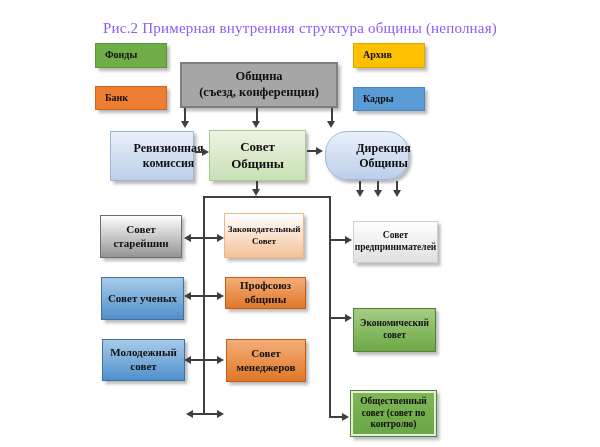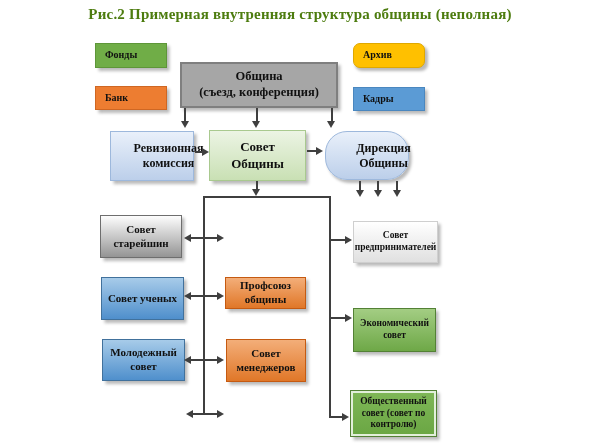--- a/index.html
+++ b/index.html
@@ -1,22 +1,22 @@
 <!DOCTYPE html>
 <html><head>
 <meta charset="utf-8">
 <style>
   html,body{margin:0;padding:0;}
   #stage{
     position:relative;width:600px;height:447px;background:#ffffff;overflow:hidden;
     font-family:"Liberation Serif",serif;
   }
   #title{
-    position:absolute;top:6px;left:0;width:600px;text-align:center;
-    font-size:15px;font-weight:bold;color:#4d7c0f;letter-spacing:.2px;
+    position:absolute;top:20px;left:0;width:600px;text-align:center;
+    font-size:15px;font-weight:normal;color:#8b5cf6;letter-spacing:.2px;
   }
   .box{
     position:absolute;box-sizing:border-box;display:flex;align-items:center;justify-content:center;
     text-align:center;font-weight:bold;color:#101010;line-height:1.25;
     box-shadow:2.5px 3px 3px rgba(0,0,0,0.28);padding:1px 3px;
   }
   
   .tag{justify-content:flex-start;text-align:right;padding-left:9px;font-size:10px;}
   .c-green {background:#70AD47;border:1px solid #5e9639;}
   .c-orange{background:#ED7D31;border:1px solid #cf6723;}
@@ -53,21 +53,21 @@
 <div id="stage">
 
   <div id="title">Рис.2 Примерная внутренняя структура  общины (неполная)</div>
 
   <div class="box tag c-green" style="left:95px;top:43px;width:72px;height:25px;">
     <span>Фонды</span>
   </div>
   <div class="box tag c-orange" style="left:95px;top:86px;width:72px;height:24px;">
     <span>Банк</span>
   </div>
-  <div class="box tag c-yellow" style="left:353px;top:43px;width:72px;height:25px;border-radius:7px;">
+  <div class="box tag c-yellow" style="left:353px;top:43px;width:72px;height:25px;">
     <span>Архив</span>
   </div>
   <div class="box tag c-blue" style="left:353px;top:87px;width:72px;height:24px;">
     <span>Кадры</span>
   </div>
 
   <div class="box c-gray" style="left:180px;top:62px;width:158px;height:46px;flex-direction:column;">
     <span>Община</span>
     <span>(съезд, конференция)</span>
   </div>
@@ -85,20 +85,23 @@
   <div class="box g-gray" style="left:100px;top:215px;width:82px;height:43px;">
     <span>Совет старейшин</span>
   </div>
   <div class="box g-blue" style="left:101px;top:277px;width:83px;height:43px;">
     <span>Совет ученых</span>
   </div>
   <div class="box g-blue" style="left:102px;top:339px;width:83px;height:42px;">
     <span>Молодежный совет</span>
   </div>
 
+  <div class="box g-peach" style="left:224px;top:213px;width:80px;height:45px;">
+    <span>Законодательный Совет</span>
+  </div>
   <div class="box g-orangeg" style="left:225px;top:277px;width:81px;height:32px;">
     <span>Профсоюз общины</span>
   </div>
   <div class="box g-orangeg" style="left:226px;top:339px;width:80px;height:43px;">
     <span>Совет менеджеров</span>
   </div>
 
   <div class="box g-white" style="left:353px;top:221px;width:85px;height:42px;">
     <span>Совет предпринимателей</span>
   </div>

